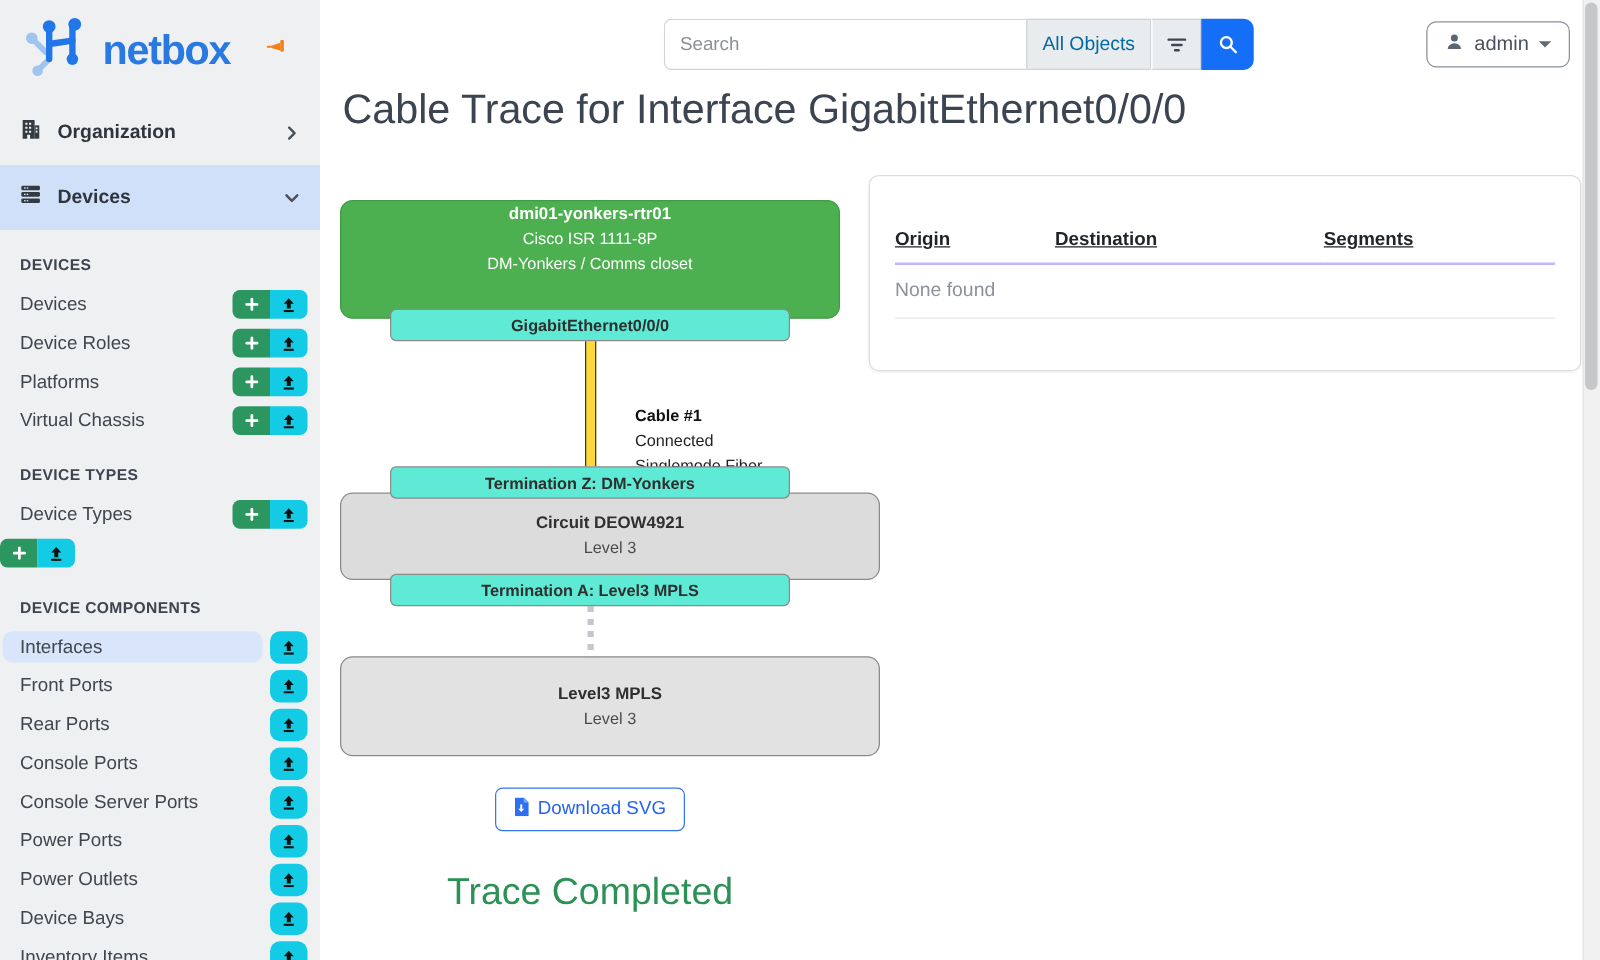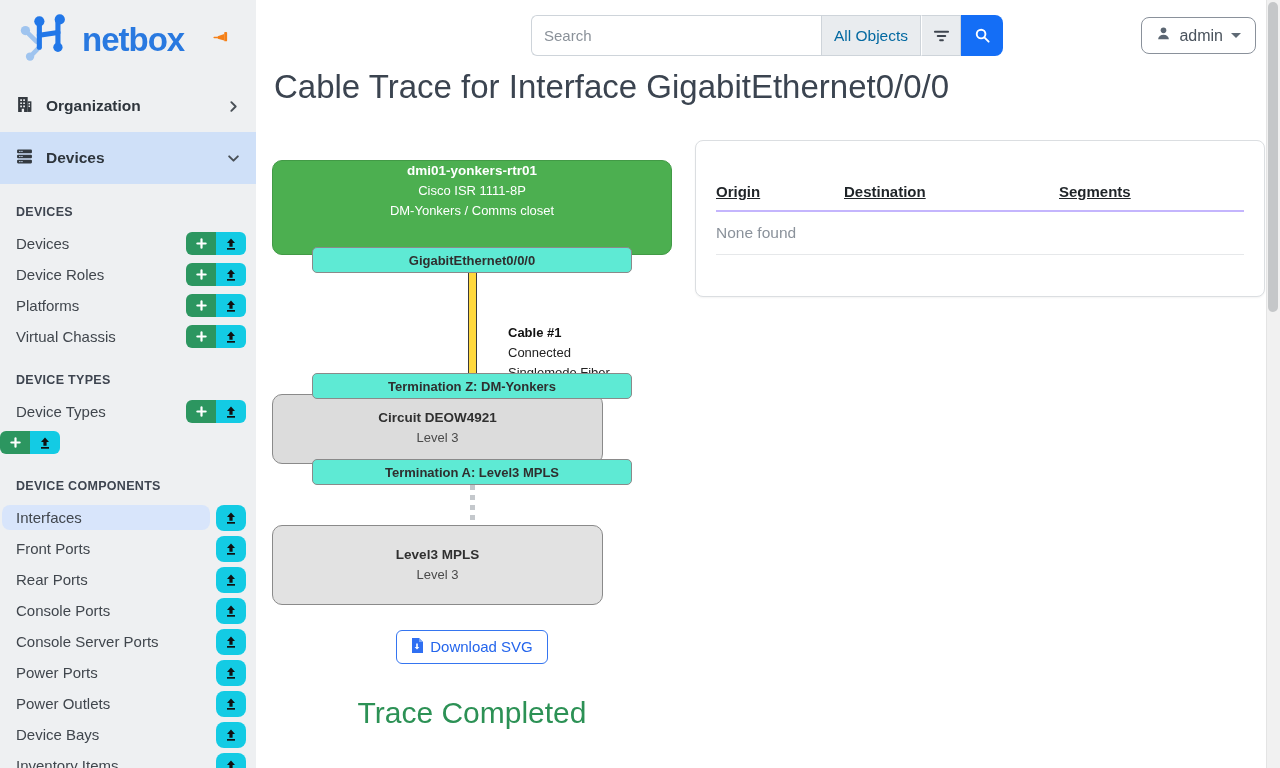--- a/index.html
+++ b/index.html
@@ -42,21 +42,21 @@
   .trace { position:absolute; left:16px; top:160px; width:400px; }
   .node-device { position:relative; z-index:1; width:400px; height:95px; background:#4caf50; border:1px solid #429a46; border-radius:10px; text-align:center; color:#fff; padding-top:0; line-height:20px; cursor:pointer; }
   .node-device .nm { font-size:13.5px; font-weight:bold; }
   .node-device .sub { font-size:13px; }
   .node-small { position:relative; z-index:2; width:320px; height:26px; margin:0 auto; background:#5eead4; border:1px solid #8a8a8a; border-radius:5px; display:flex; align-items:center; justify-content:center; font-size:13px; font-weight:bold; color:#2f2f2f; cursor:pointer; }
   .node-small.iface { margin-top:-8px; }
   .cable-region { position:relative; height:100px; }
   .cable-line { position:absolute; left:calc(50% - 4.5px); top:0; bottom:0; width:9px; background:#ffd83d; border-left:1.5px solid #3a3a3a; border-right:1.5px solid #3a3a3a; }
   .cable-label { position:absolute; left:236px; top:22px; font-size:13px; line-height:20px; color:#222;margin-top:28px; }
   .cable-label .cname { font-weight:bold; color:#111; }
-  .node-big { position:relative; z-index:1; width:331px; background:#dcdcdc; border:1px solid #8a8a8a; border-radius:10px; text-align:center; line-height:20px; cursor:pointer; }
+  .node-big { position:relative; z-index:1; width:432px; background:#dcdcdc; border:1px solid #8a8a8a; border-radius:10px; text-align:center; line-height:20px; cursor:pointer; }
   .node-circuit { height:70px; margin-top:-5px; padding-top:13px; }
   .node-small.termA { margin-top:-5px; }
   .node-end { height:80px; margin-top:40px; padding-top:19px; background:#e2e2e2; }
   .node-big .nm { font-size:13.5px; font-weight:bold; color:#303030; }
   .node-big .sub { font-size:13px; color:#4a4a4a; }
   .dotted-conn { position:absolute; left:calc(50% - 2.5px); width:5px; height:40px; margin-top:0; background:repeating-linear-gradient(to bottom,#c4c8cc 0 5px,transparent 5px 10px); }
   .dl-wrap { text-align:center; margin-top:25px; }
   .dl-btn { display:inline-flex; align-items:flex-start; gap:7px; padding:7px 14px; background:#fff; border:1px solid #3575f0; border-radius:6px; color:#2465ec; font-size:15px; cursor:pointer; font-family:"Liberation Sans",sans-serif; }
   .trace-status { margin-top:32px; text-align:center; font-size:30px; color:#2c9155; }
 

